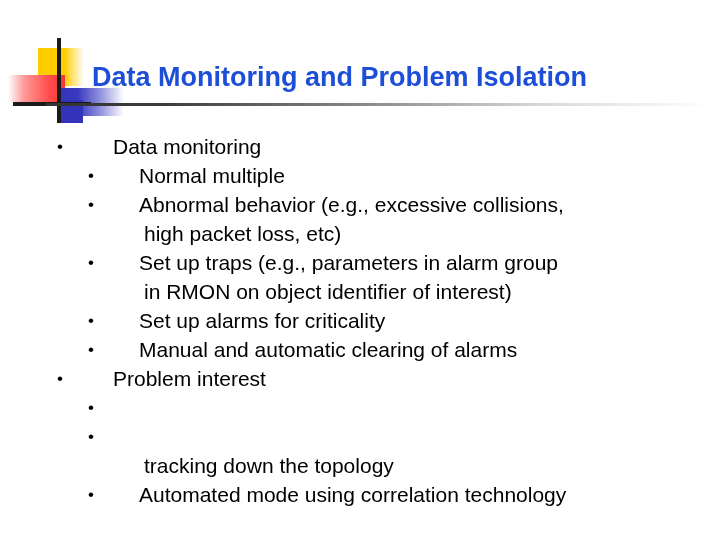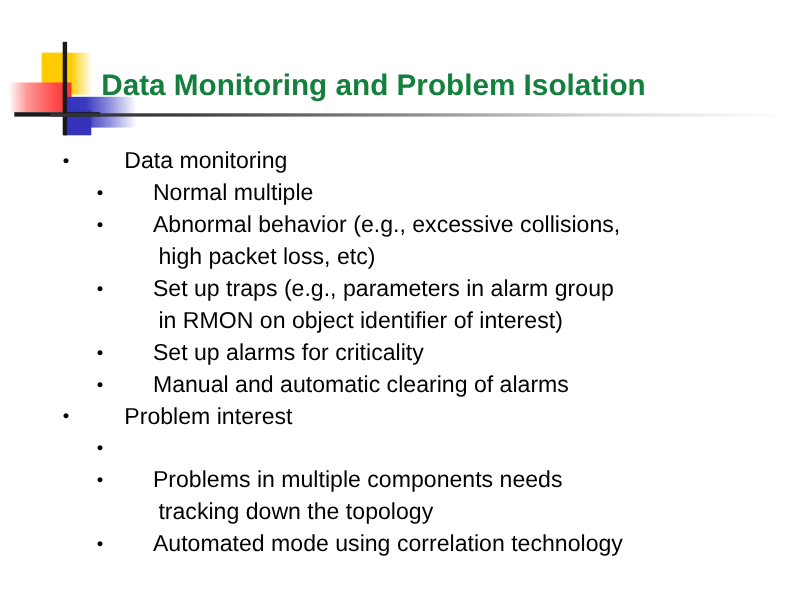--- a/index.html
+++ b/index.html
@@ -92,21 +92,21 @@
   .title {
     position: absolute;
     left: 92px;
     top: 60px;
     width: 610px;
     font-size: 27px;
     font-weight: bold;
     line-height: 34px;
     letter-spacing: 0px;
     white-space: nowrap;
-    color: #15803d;
+    color: #1d4ed8;
   }
 
   
   .title-rule {
     position: absolute;
     left: 46px;
     top: 103px;
     width: 668px;
     height: 3px;
     background: linear-gradient(to right, #333333 0%, #3d3d3d 18%, #8a8a8a 48%, #d8d8d8 74%, #ffffff 100%);
@@ -200,21 +200,20 @@
       </div>
       <div class="line lvl1">
         <span class="bullet">•</span>
         <span class="text">Problem interest</span>
       </div>
       <div class="line lvl2">
         <span class="bullet">•</span>
       </div>
       <div class="line lvl2">
         <span class="bullet">•</span>
-        <span class="text">Problems in multiple components needs</span>
       </div>
       <div class="line lvl2 cont">
         <span class="text">tracking down the topology</span>
       </div>
       <div class="line lvl2">
         <span class="bullet">•</span>
         <span class="text">Automated mode using correlation technology</span>
       </div>
     </div>
 

